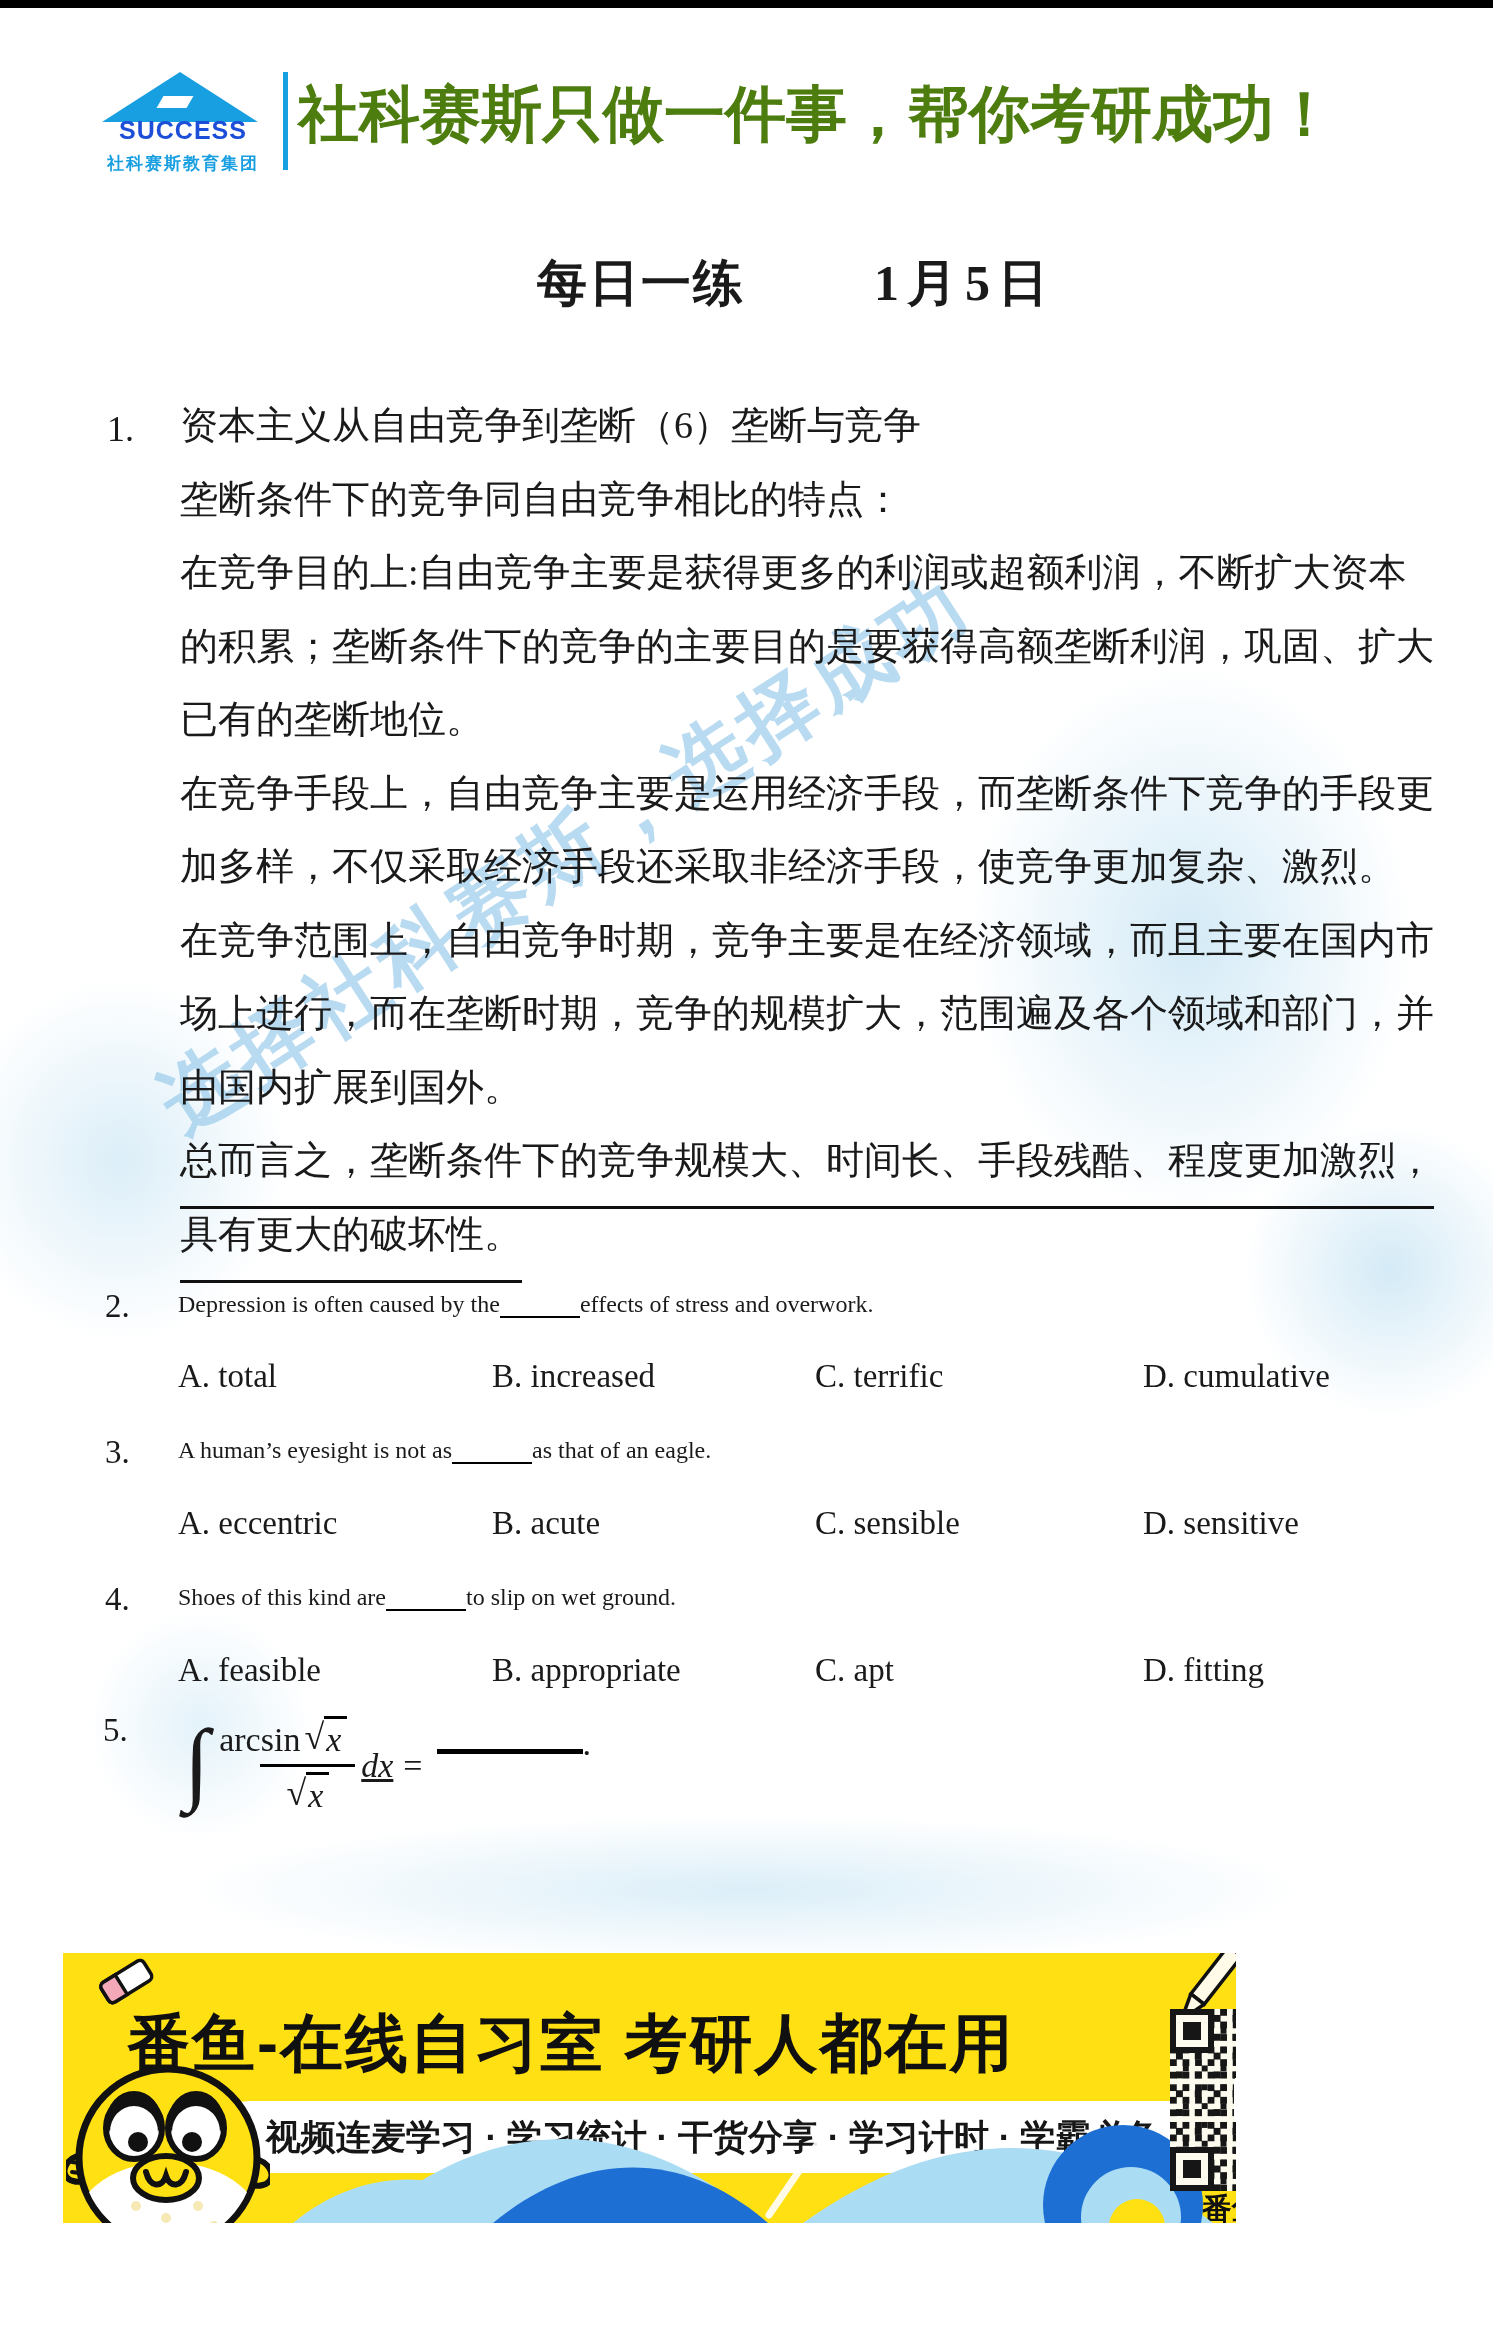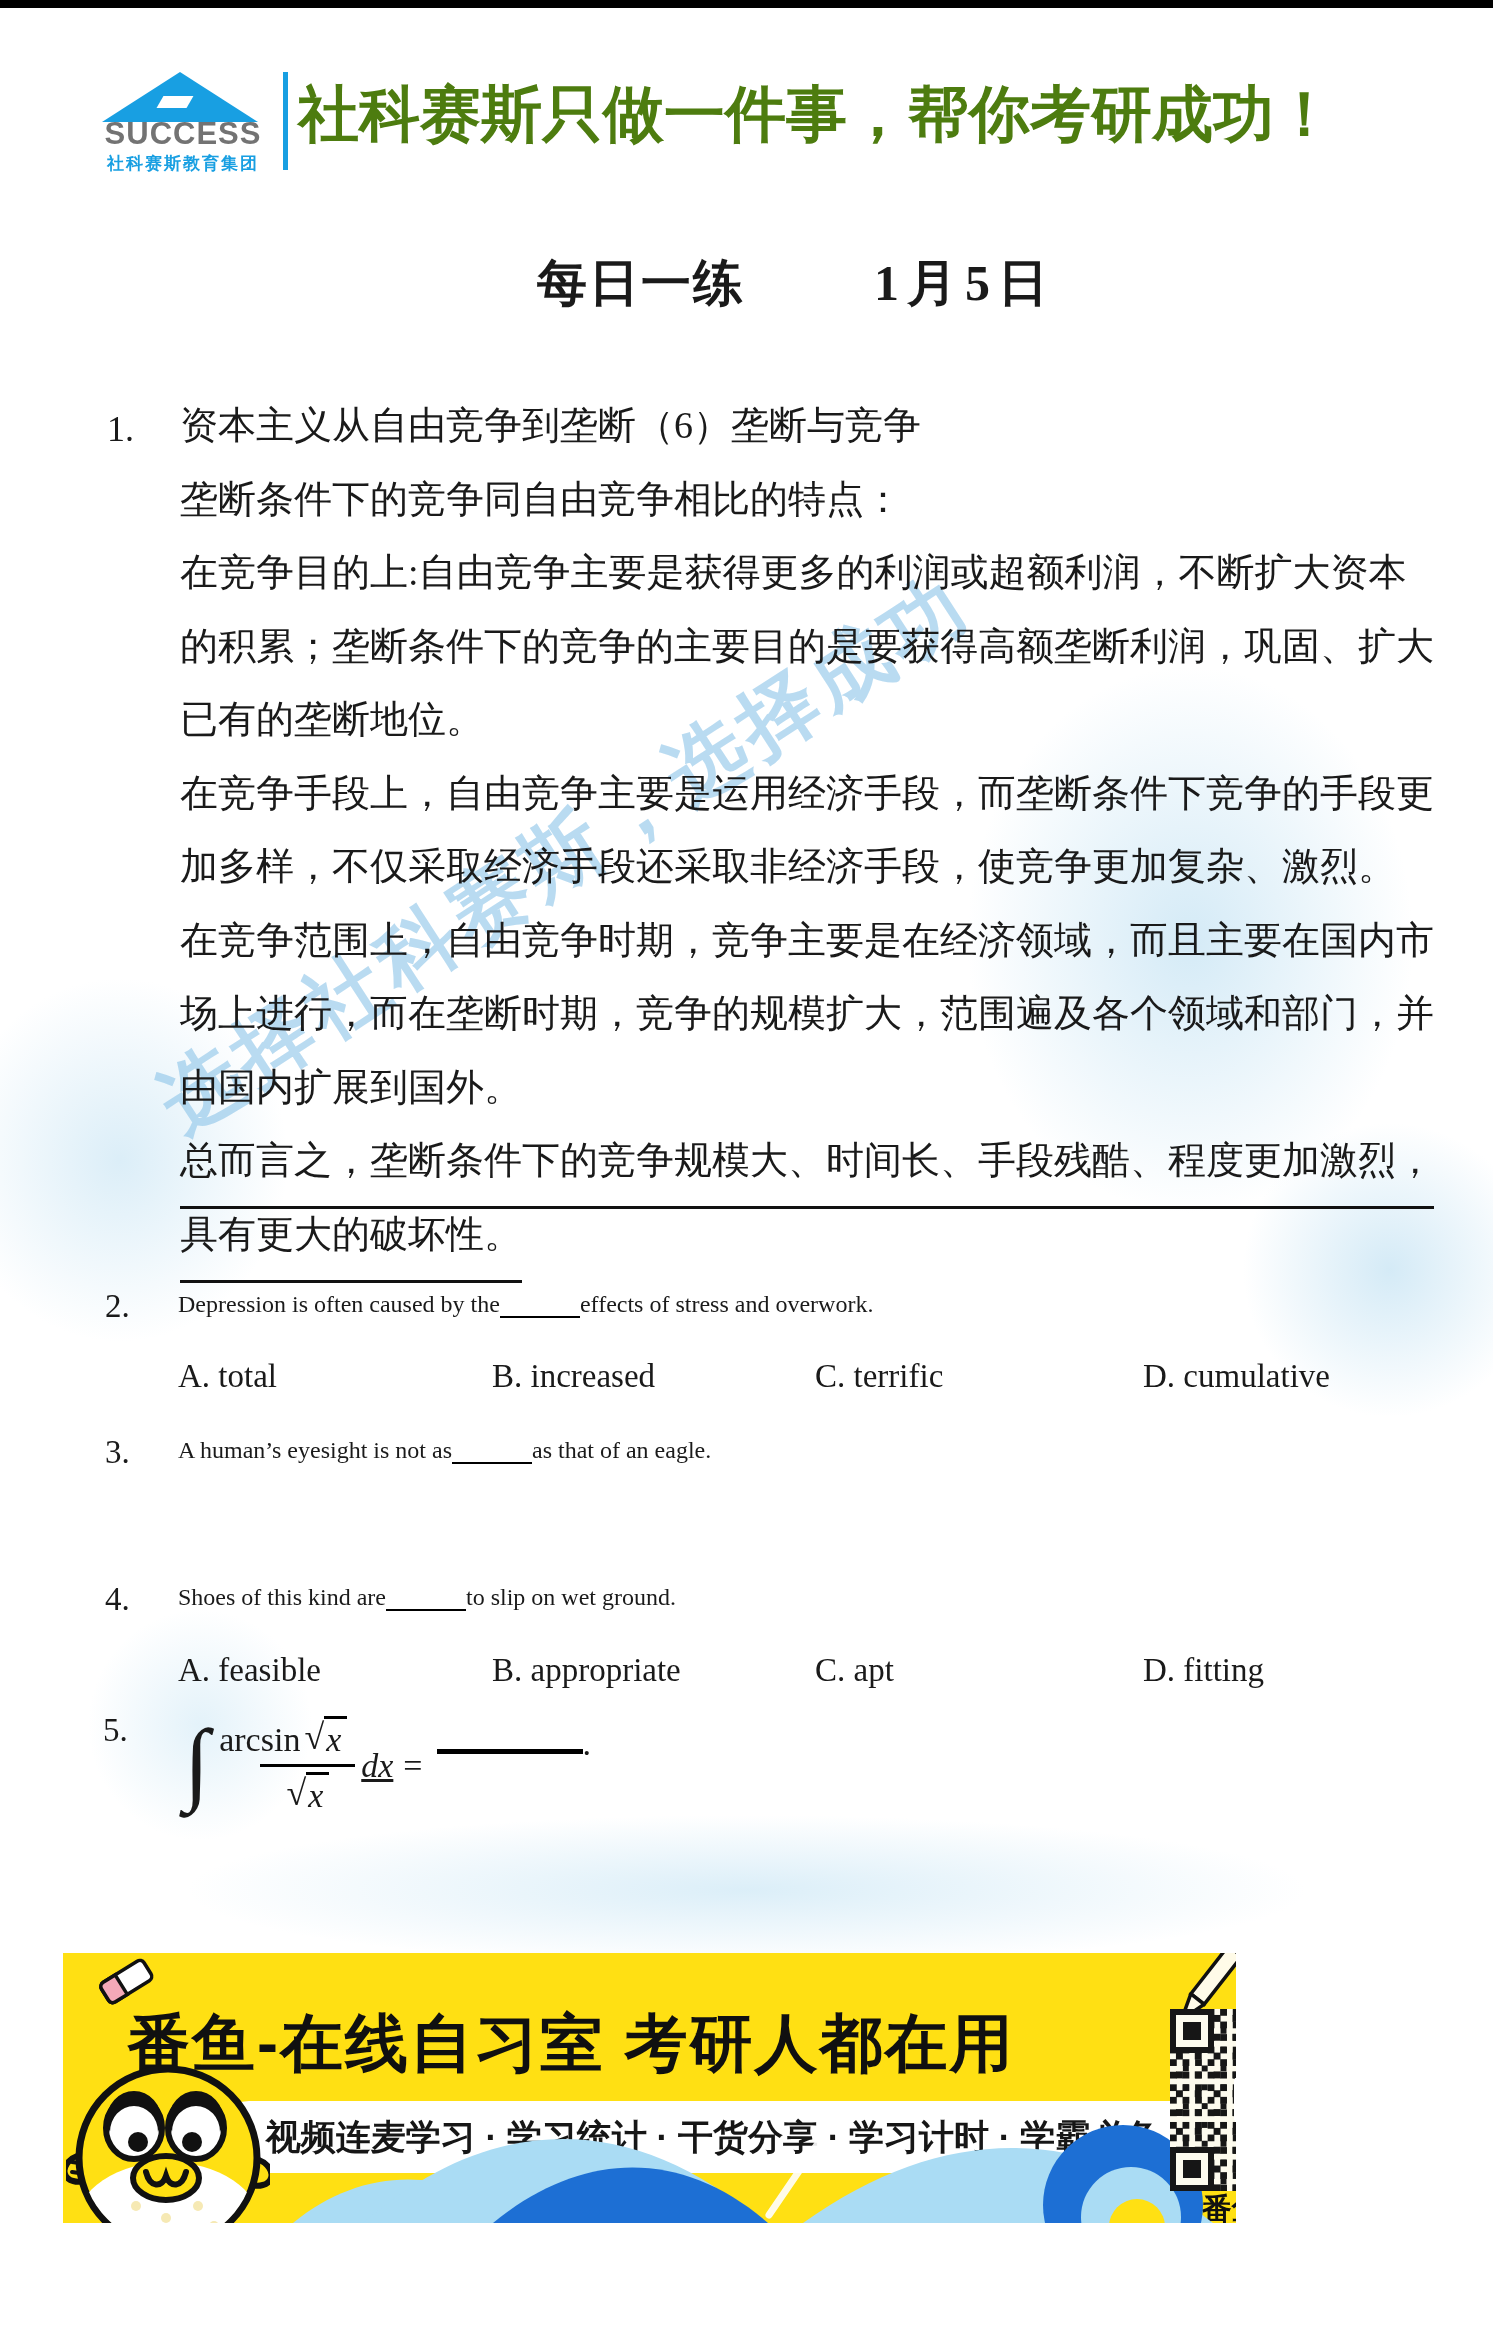--- a/index.html
+++ b/index.html
@@ -24,21 +24,21 @@
   }
   .content{position:absolute;z-index:2;}
   
   #top-border{left:0;top:0;width:1493px;height:8px;background:#000;}
   
   #logo-triangle{left:102px;top:72px;width:0;height:0;
     border-left:78px solid transparent;border-right:78px solid transparent;
     border-bottom:50px solid #189fe2;}
   #logo-notch{left:160px;top:96px;width:30px;height:12px;background:#fff;transform:skewX(-30deg);}
   #logo-title{left:98px;top:116px;width:170px;text-align:center;font-family:"Liberation Sans","DejaVu Sans",sans-serif;
-    font-size:31px;font-weight:800;color:#737373;letter-spacing:1px;}
+    font-size:25px;font-weight:800;color:#1d4ed8;letter-spacing:1px;}
   #logo-subtitle{left:92px;top:152px;width:182px;text-align:center;font-family:"Liberation Sans","DejaVu Sans",sans-serif;
     font-size:17px;font-weight:700;color:#189fe2;letter-spacing:2px;}
   #logo-divider{left:283px;top:72px;width:5px;height:98px;background:#189fe2;}
   #slogan{left:298px;top:74px;font-family:"Liberation Sans","DejaVu Sans",sans-serif;
     font-size:61px;font-weight:900;color:#4d7c0f;white-space:nowrap;letter-spacing:0px;}
   
   #title-name{left:537px;top:250px;font-size:50px;font-weight:700;letter-spacing:2px;}
   #title-date{left:874px;top:250px;font-size:50px;font-weight:700;letter-spacing:8px;}
   
   .qnum{font-size:36px;}
@@ -132,20 +132,26 @@
   <div class="content eng etext" style="top:1286px;"><span>Depression is often caused by the</span><span class="blank"></span><span>effects of stress and overwork.</span></div>
   <div class="content optrow" style="top:1358px;">
     <span class="opt optA">A. total</span>
     <span class="opt optB">B. increased</span>
     <span class="opt optC">C. terrific</span>
     <span class="opt optD">D. cumulative</span>
   </div>
 
   <div class="content enum" style="top:1434px;">3.</div>
   <div class="content eng etext" style="top:1432px;"><span>A human’s eyesight is not as</span><span class="blank"></span><span>as that of an eagle.</span></div>
+  <div class="content optrow" style="top:1505px;">
+    <span class="opt optA">A. eccentric</span>
+    <span class="opt optB">B. acute</span>
+    <span class="opt optC">C. sensible</span>
+    <span class="opt optD">D. sensitive</span>
+  </div>
 
   <div class="content enum" style="top:1581px;">4.</div>
   <div class="content eng etext" style="top:1579px;"><span>Shoes of this kind are</span><span class="blank"></span><span>to slip on wet ground.</span></div>
   <div class="content optrow" style="top:1652px;">
     <span class="opt optA">A. feasible</span>
     <span class="opt optB">B. appropriate</span>
     <span class="opt optC">C. apt</span>
     <span class="opt optD">D. fitting</span>
   </div>
 

